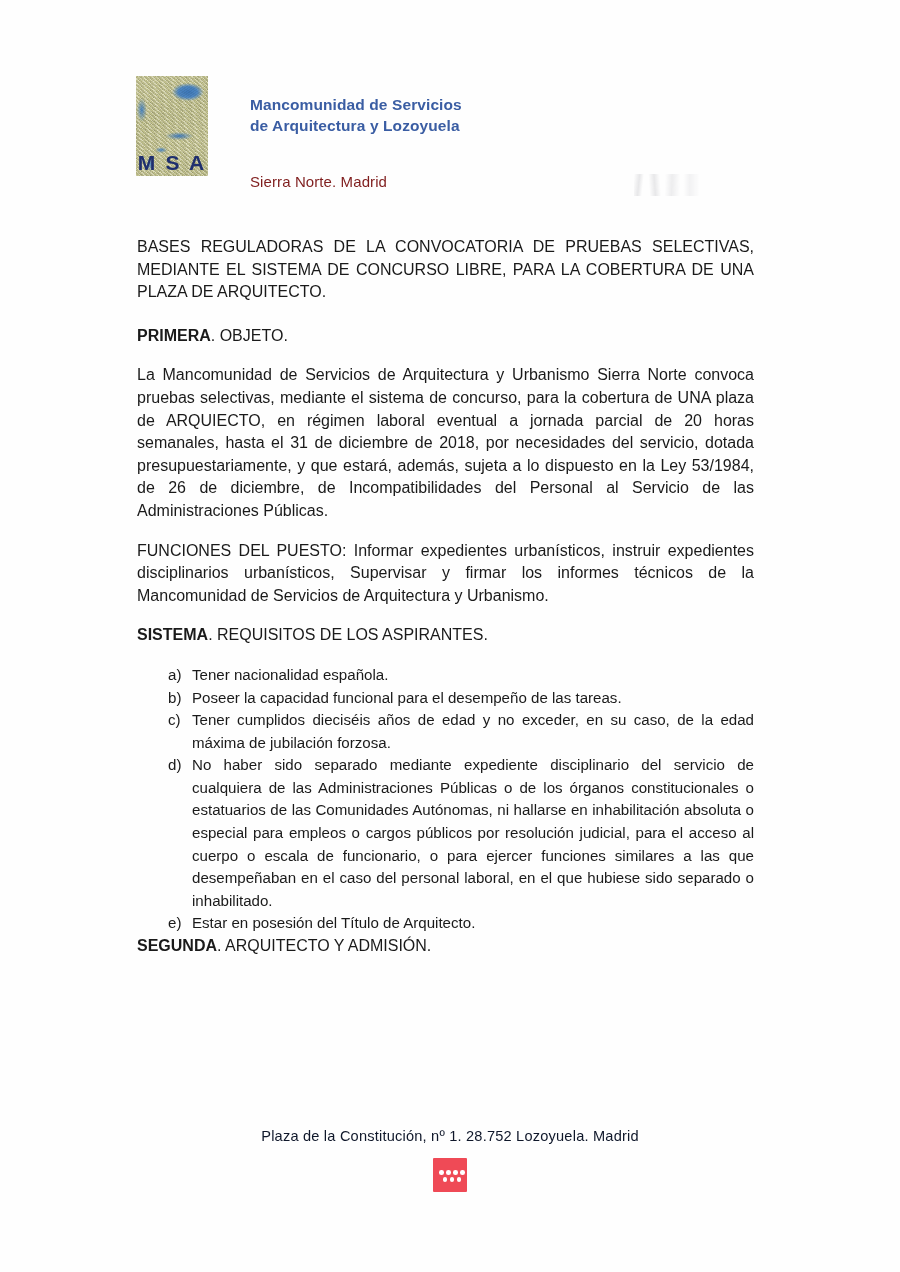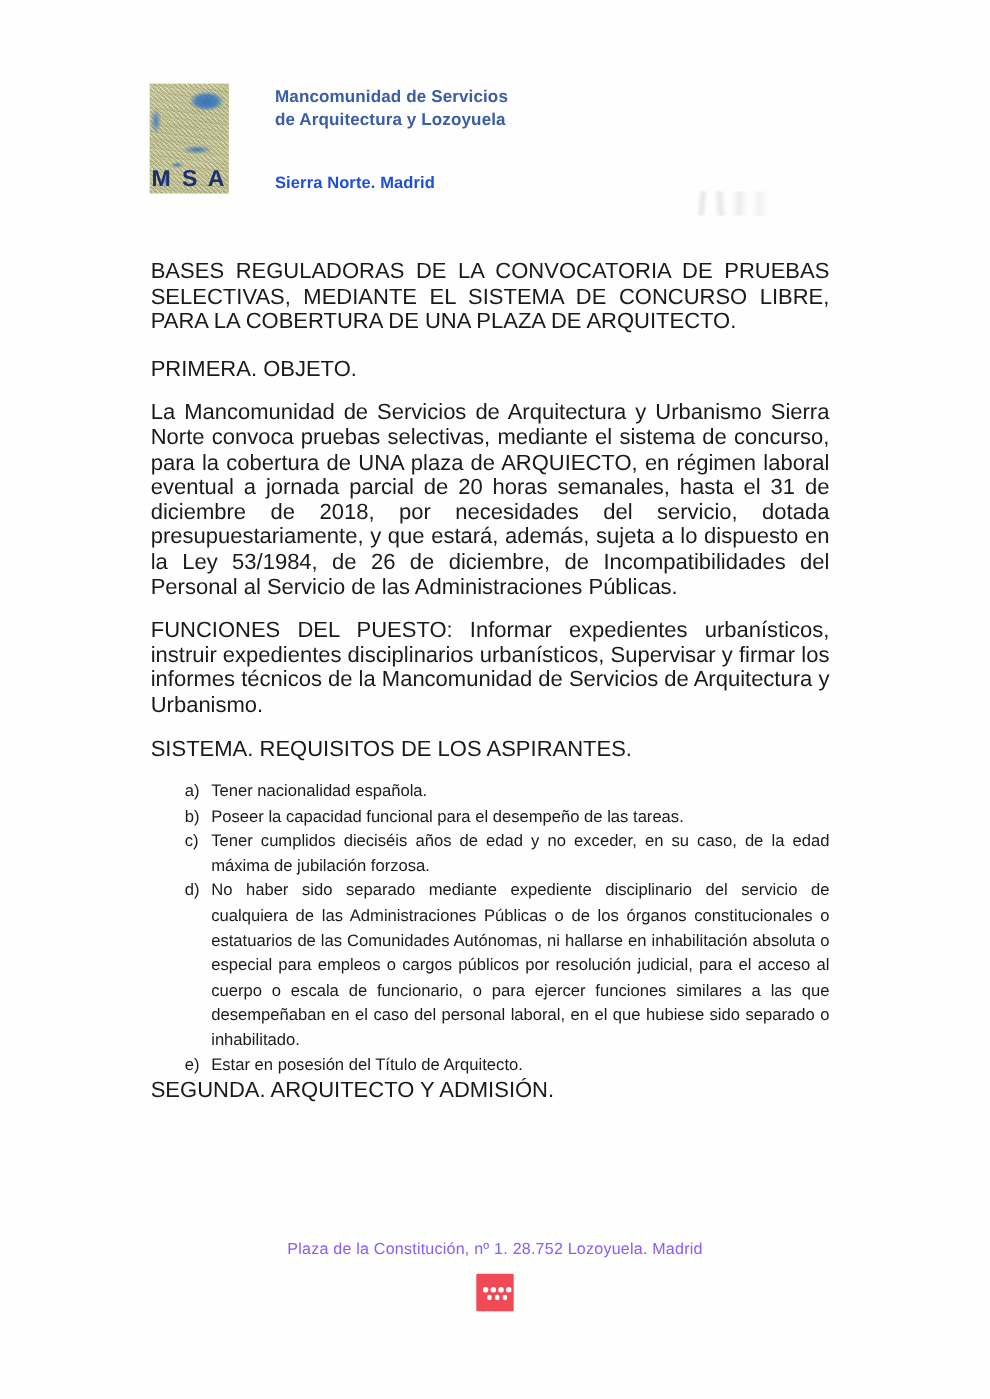--- a/index.html
+++ b/index.html
@@ -74,37 +74,37 @@
     font-weight: 700;
     letter-spacing: 2.2px;
     color: #1f2f6e;
     text-align: center;
     font-family: "Liberation Sans", sans-serif;
   }
 
   .header-text {
     position: absolute;
     left: 114px;
-    top: 4px;
+    top: 20px;
     width: 540px;
   }
   .org-name {
     color: #3a5da3;
     font-size: 15.5px;
     font-weight: 700;
     line-height: 21px;
     letter-spacing: .1px;
   }
   .org-sub {
     position: absolute;
     left: 114px;
-    top: 84px;
-    color: #1d4ed8;
+    top: 99px;
+    color: #7f1d1d;
     font-size: 15px;
-    font-weight: 700;
+    font-weight: 400;
     letter-spacing: .1px;
   }
   .scan-smudge {
     position: absolute;
     left: 498px;
     top: 100px;
     width: 70px;
     height: 22px;
     opacity: .30;
     background:
@@ -118,36 +118,36 @@
   
   .content {
     position: absolute;
     left: 137px;
     top: 236px;
     width: 617px;
   }
 
   p.para {
     margin: 0 0 17px 0;
-    font-size: 20px;
+    font-size: 16px;
     line-height: 22.6px;
     text-align: justify;
     text-justify: inter-word;
     color: #1a1a1a;
   }
   p.para.title {
     margin-bottom: 21px;
   }
   p.para.heading {
     text-align: left;
   }
   p.para.plain {
     text-align: left;
   }
-  .b { font-weight: 400; text-align: right; }
+  .b { font-weight: 700; text-align: right; }
 
   ol.req-list {
     list-style: none;
     margin: 3px 0 0 0;
     padding: 0;
   }
   ol.req-list > li {
     position: relative;
     padding-left: 55px;
     font-size: 15.1px;
@@ -171,21 +171,21 @@
 
   
   .footer {
     position: absolute;
     left: 0;
     right: 0;
     top: 1126px;
     text-align: center;
   }
   .footer-addr {
-    color: #8b5cf6;
+    color: #0f172a;
     font-size: 14.6px;
     line-height: 20px;
     letter-spacing: .2px;
   }
   .madrid-logo {
     margin: 12px auto 0 auto;
     width: 34px;
     height: 34px;
     background: #ef4a56;
     position: relative;

